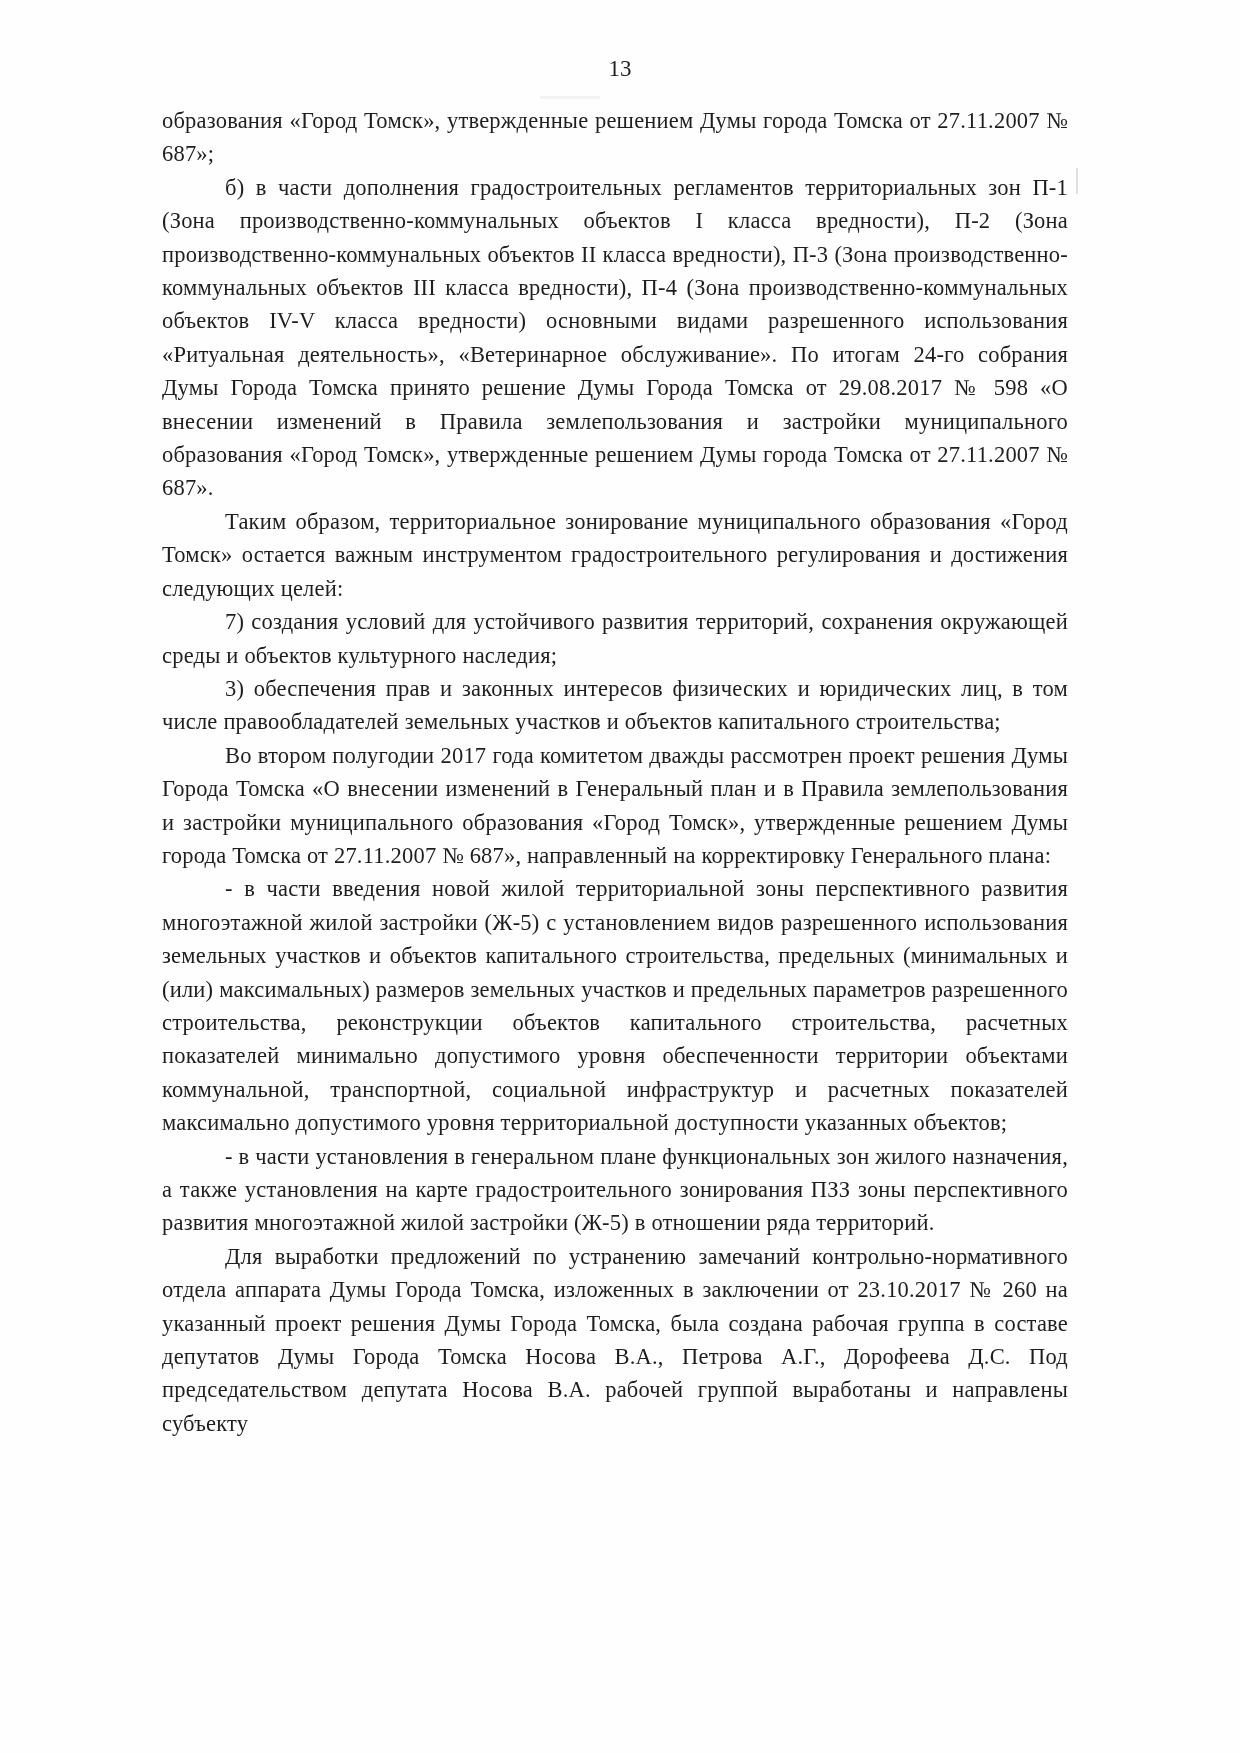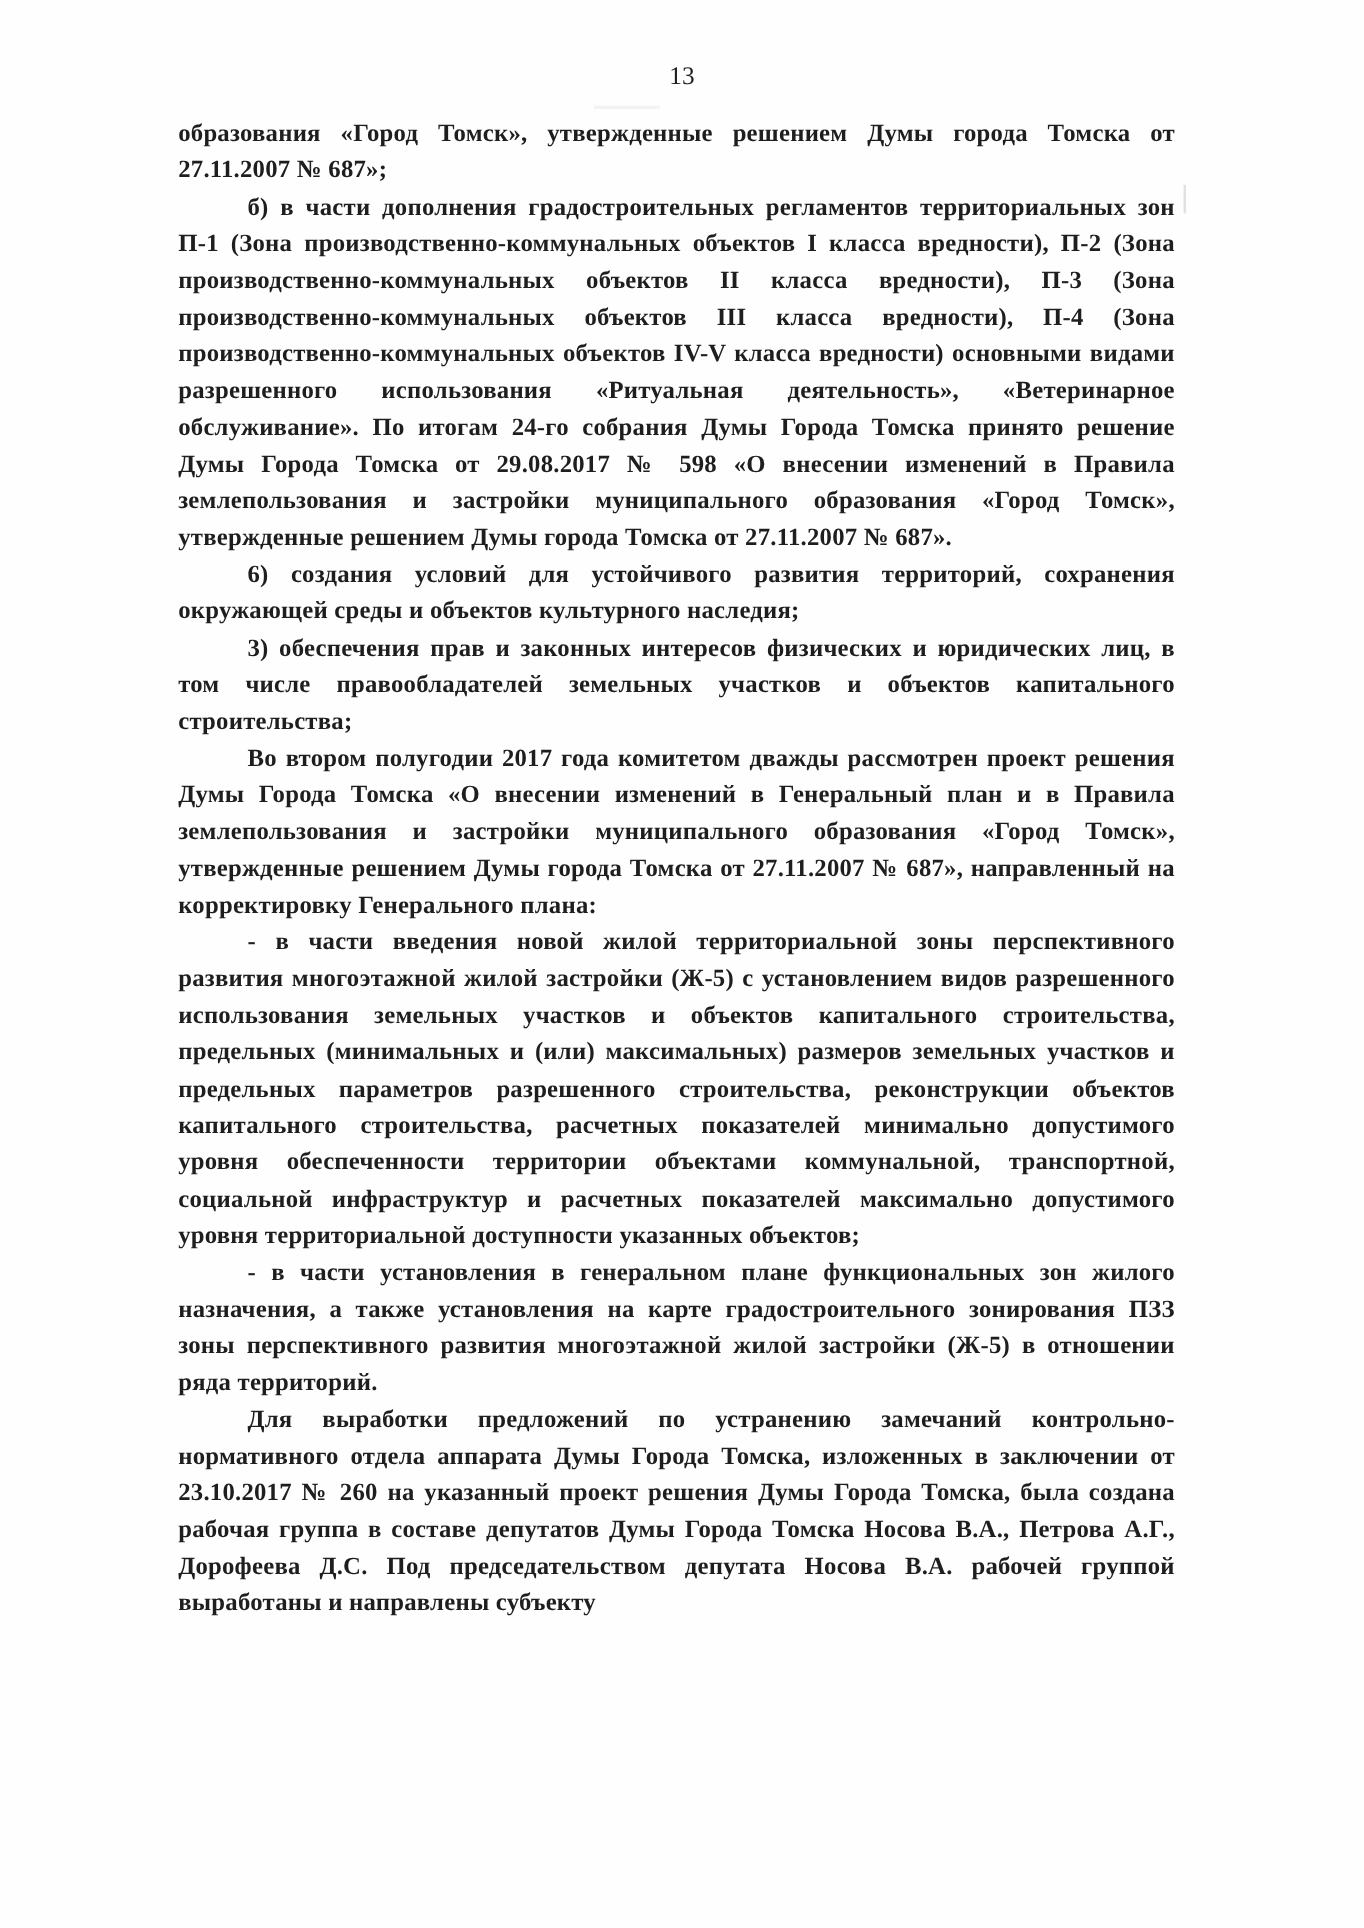--- a/index.html
+++ b/index.html
@@ -34,21 +34,20 @@
     font-size: 22.5px;
     line-height: 33.4px;
     text-align: justify;
     color: #1e1e1e;
     letter-spacing: 0.2px;
   }
   .content p {
     margin: 0;
     padding: 0;
     text-indent: 63px;
-    font-weight: bold;
   }
   .content p.no-indent {
     text-indent: 0;
   }
   .scan-artifact {
     position: absolute;
     top: 168px;
     left: 1076px;
     width: 2px;
     height: 26px;
@@ -71,21 +70,22 @@
 <div class="page">
 
   <div class="scan-smudge"></div>
   <div class="scan-artifact"></div>
 
   <div class="page-number">13</div>
 
   <div class="content">
     <p class="no-indent">образования «Город Томск», утвержденные решением Думы города Томска от 27.11.2007 № 687»;</p>
     <p>б) в части дополнения градостроительных регламентов территориальных зон П-1 (Зона производственно-коммунальных объектов I класса вредности), П-2 (Зона производственно-коммунальных объектов II класса вредности), П-3 (Зона производственно-коммунальных объектов III класса вредности), П-4 (Зона производственно-коммунальных объектов IV-V класса вредности) основными видами разрешенного использования «Ритуальная деятельность», «Ветеринарное обслуживание». По итогам 24-го собрания Думы Города Томска принято решение Думы Города Томска от 29.08.2017 № 598 «О внесении изменений в Правила землепользования и застройки муниципального образования «Город Томск», утвержденные решением Думы города Томска от 27.11.2007 № 687».</p>
-    <p>6) создания условий для устойчивого развития территорий, сохранения окружающей среды и объектов культурного наследия;</p>
+    <p>Таким образом, территориальное зонирование муниципального образования «Город Томск» остается важным инструментом градостроительного регулирования и достижения следующих целей:</p>
+    <p>7) создания условий для устойчивого развития территорий, сохранения окружающей среды и объектов культурного наследия;</p>
     <p>3) обеспечения прав и законных интересов физических и юридических лиц, в том числе правообладателей земельных участков и объектов капитального строительства;</p>
     <p>Во втором полугодии 2017 года комитетом дважды рассмотрен проект решения Думы Города Томска «О внесении изменений в Генеральный план и в Правила землепользования и застройки муниципального образования «Город Томск», утвержденные решением Думы города Томска от 27.11.2007 № 687», направленный на корректировку Генерального плана:</p>
     <p>- в части введения новой жилой территориальной зоны перспективного развития многоэтажной жилой застройки (Ж-5) с установлением видов разрешенного использования земельных участков и объектов капитального строительства, предельных (минимальных и (или) максимальных) размеров земельных участков и предельных параметров разрешенного строительства, реконструкции объектов капитального строительства, расчетных показателей минимально допустимого уровня обеспеченности территории объектами коммунальной, транспортной, социальной инфраструктур и расчетных показателей максимально допустимого уровня территориальной доступности указанных объектов;</p>
     <p>- в части установления в генеральном плане функциональных зон жилого назначения, а также установления на карте градостроительного зонирования ПЗЗ зоны перспективного развития многоэтажной жилой застройки (Ж-5) в отношении ряда территорий.</p>
     <p>Для выработки предложений по устранению замечаний контрольно-нормативного отдела аппарата Думы Города Томска, изложенных в заключении от 23.10.2017 № 260 на указанный проект решения Думы Города Томска, была создана рабочая группа в составе депутатов Думы Города Томска Носова В.А., Петрова А.Г., Дорофеева Д.С. Под председательством депутата Носова В.А. рабочей группой выработаны и направлены субъекту</p>
   </div>
 
 </div>
 
 </body></html>

